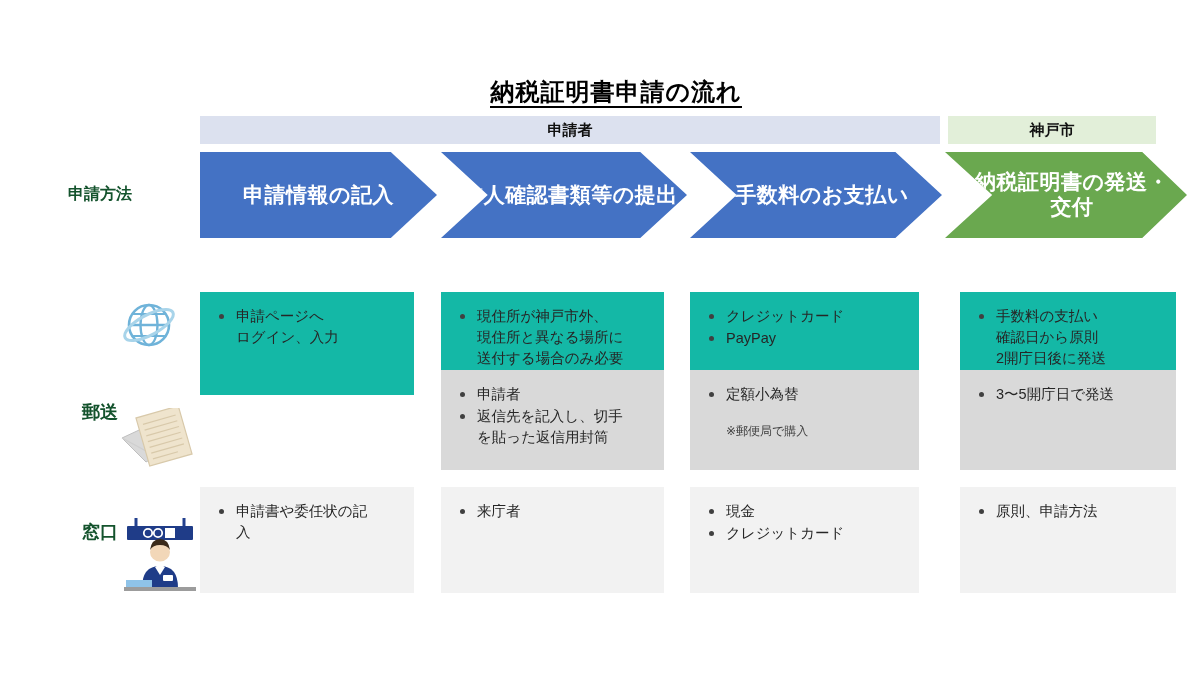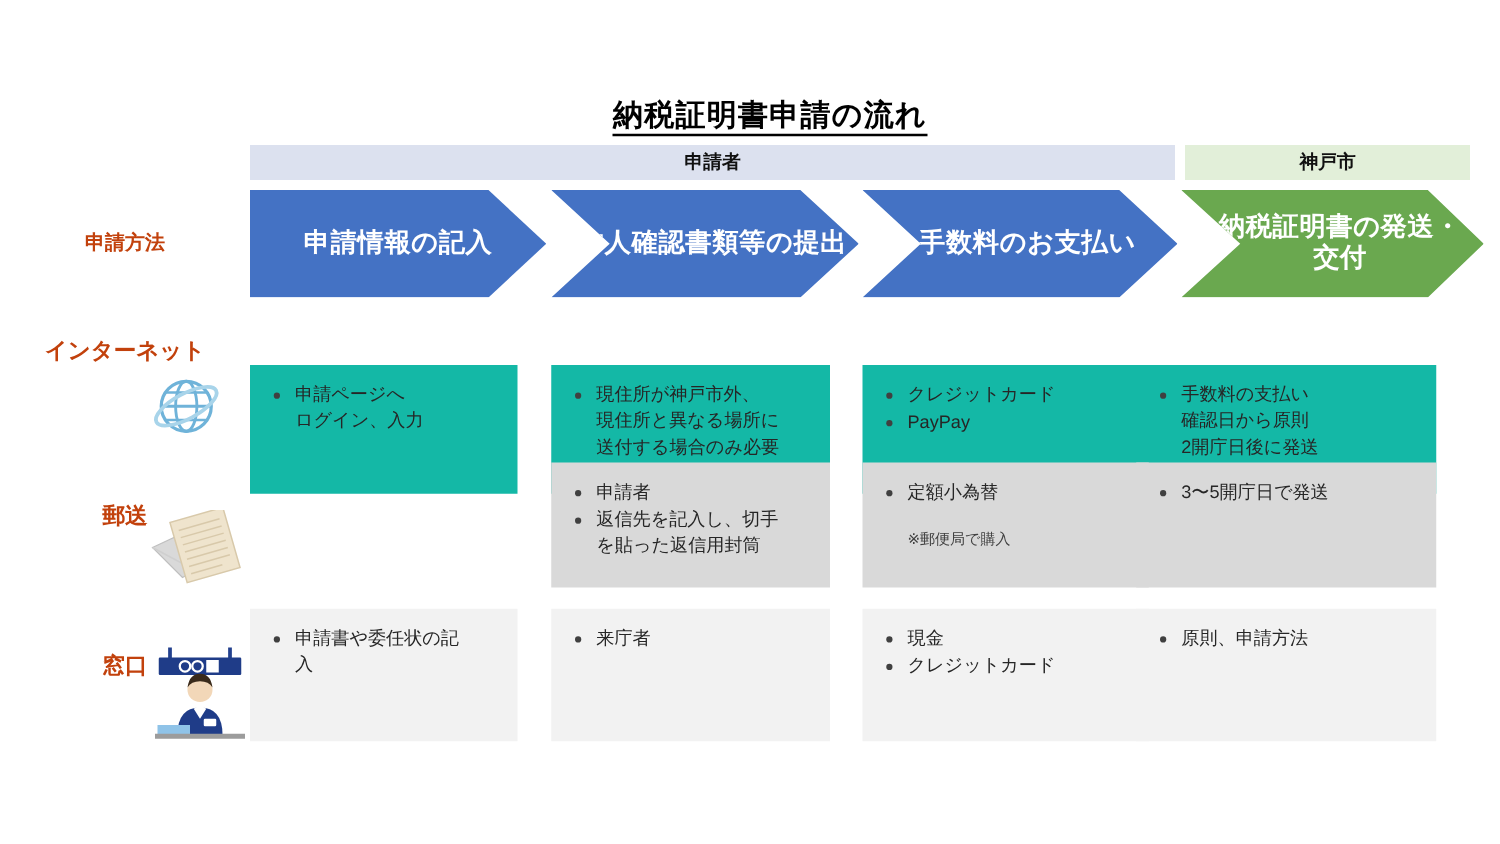--- a/index.html
+++ b/index.html
@@ -16,21 +16,21 @@
     font-size:24px;font-weight:bold;color:#000;letter-spacing:1px;
   }
   .title span{border-bottom:2px solid #000;padding-bottom:1px;}
 
   
   .band{
     position:absolute;height:28px;line-height:28px;text-align:center;
     font-size:15px;font-weight:bold;color:#111;
   }
   .band-applicant{left:200px;top:116px;width:740px;background:#dce1ef;}
-  .band-city{left:948px;top:116px;width:228px;background:#e2efd9;}
+  .band-city{left:948px;top:116px;width:208px;background:#e2efd9;}
 
   
   .arrow{
     position:absolute;top:152px;height:86px;
     display:flex;align-items:center;justify-content:center;
     text-align:center;color:#ffffff;font-size:21px;font-weight:bold;
     line-height:1.18;letter-spacing:0.5px;padding:0 14px;box-sizing:border-box;
   }
   .arrow.blue{background:#4472c4;}
   .arrow.green{background:#6aa84f;}
@@ -40,21 +40,21 @@
     clip-path:polygon(0 0, 81% 0, 100% 50%, 81% 100%, 0 100%, 19% 50%);}
   .arrow.a3{left:690px;width:252px;
     clip-path:polygon(0 0, 81.5% 0, 100% 50%, 81.5% 100%, 0 100%, 18.5% 50%);}
   .arrow.a4{left:945px;width:242px;
     clip-path:polygon(0 0, 81.5% 0, 100% 50%, 81.5% 100%, 0 100%, 19.5% 50%);}
   .arrow.a2 .atxt,.arrow.a3 .atxt,.arrow.a4 .atxt{transform:translateX(6px);}
 
   
   .rowlabel{
     position:absolute;left:0;width:200px;text-align:center;
-    font-size:16px;font-weight:bold;color:#c2410c;
+    font-size:16px;font-weight:bold;color:#14532d;
   }
   .rowlabel.big{font-size:18px;}
   .lbl-method{top:184px;}
   .lbl-internet{top:268px;}
   .lbl-mail{top:400px;}
   .lbl-counter{top:520px;}
 
   
   .icon-wrap{position:absolute;}
   .icon-globe{left:118px;top:296px;width:62px;height:58px;}
@@ -75,21 +75,21 @@
   .cell li:before{
     content:"";position:absolute;left:5px;top:8px;
     width:5px;height:5px;border-radius:50%;background:#404040;
   }
   .cell .note{font-size:12px;padding-left:22px;color:#404040;margin-top:18px;}
 
   
   .c1{left:200px;width:214px;}
   .c2{left:441px;width:223px;}
   .c3{left:690px;width:229px;}
-  .c4{left:909px;width:240px;}
+  .c4{left:960px;width:216px;}
   
   .r1{top:252px;height:103px;}
   .r2{top:370px;height:100px;}
   .r3{top:487px;height:106px;}
 </style>
 </head>
 <body>
 
 <div id="stage">
 
@@ -111,21 +111,20 @@
     <span class="atxt">本人確認書類等の提出</span>
   </div>
   <div class="arrow green a4">
     <span class="atxt">納税証明書の発送・交付</span>
   </div>
   <div class="arrow blue a3">
     <span class="atxt">手数料のお支払い</span>
   </div>
 
   <div class="rowlabel lbl-method">申請方法</div>
-  <div class="rowlabel big lbl-internet">インターネット</div>
   <div class="rowlabel big lbl-mail">郵送</div>
   <div class="rowlabel big lbl-counter">窓口</div>
 
   <div class="icon-wrap icon-globe">
     <svg viewBox="0 0 62 58" width="62" height="58">
       <circle cx="31" cy="29" r="20" fill="none" stroke="#6fb3d9" stroke-width="2.6"></circle>
       <ellipse cx="31" cy="29" rx="8.5" ry="20" fill="none" stroke="#6fb3d9" stroke-width="2.3"></ellipse>
       <line x1="11" y1="29" x2="51" y2="29" stroke="#6fb3d9" stroke-width="2.3"></line>
       <line x1="14" y1="18" x2="48" y2="18" stroke="#6fb3d9" stroke-width="2"></line>
       <line x1="14" y1="40" x2="48" y2="40" stroke="#6fb3d9" stroke-width="2"></line>

